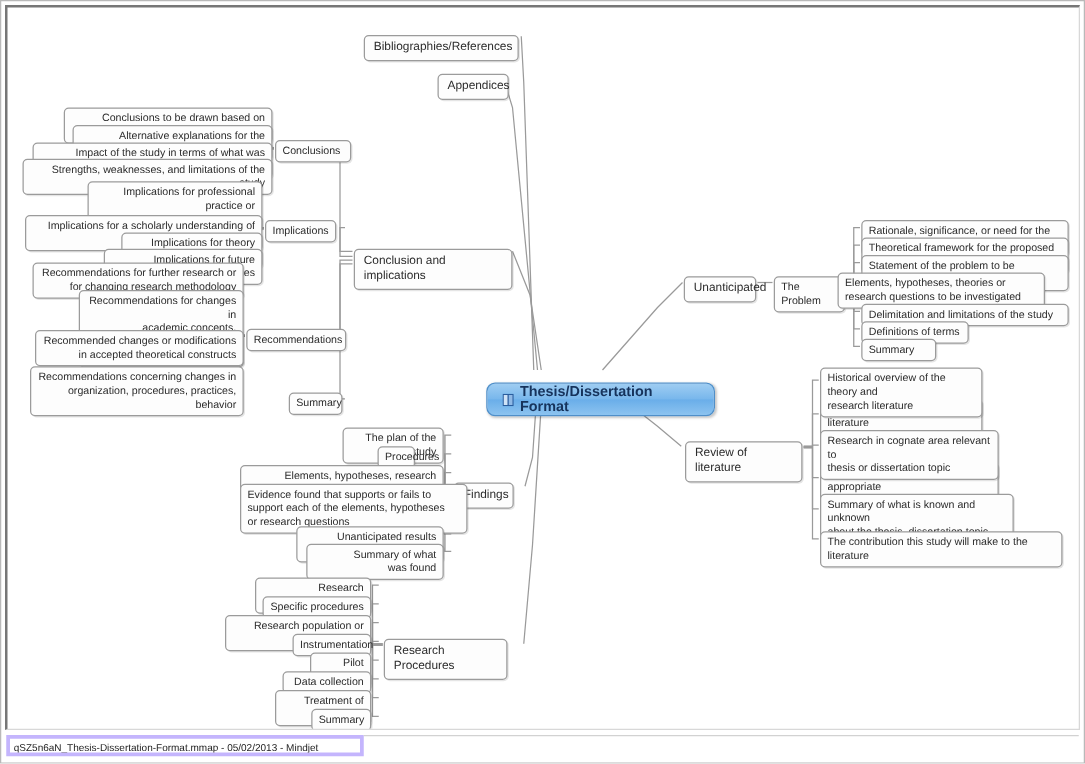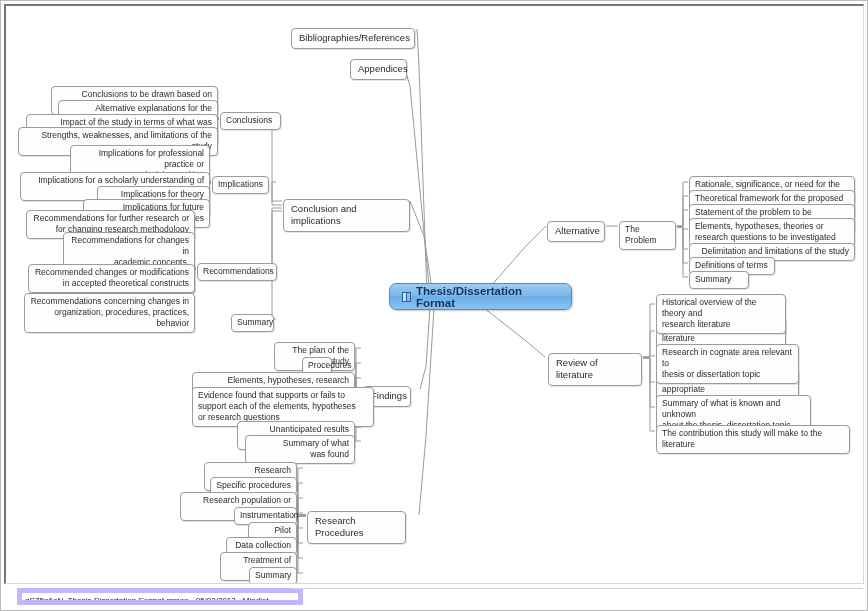--- a/index.html
+++ b/index.html
@@ -98,28 +98,27 @@
   #central .book-icon svg { display: block; }
   
   #statusbar {
     position: absolute;
     left: 5px;
     top: 588px;
     width: 286px;
     height: 17px;
     box-sizing: border-box;
     background: #ffffff;
-    border: 5px solid #c4b5fd;
+    border: 3px solid #c4b5fd;
     font-size: 8px;
     line-height: 15px;
     color: #1c1c1c;
     padding-left: 3px;
     white-space: nowrap;
     overflow: hidden;
-    margin-left: 12px;
   }
   #statusbar-rest {
     position: absolute;
     left: 291px;
     top: 588px;
     width: 572px;
     height: 17px;
     box-sizing: border-box;
     border-top: 1px solid #d2d2d2;
   }
@@ -210,21 +209,21 @@
       <g fill="none" stroke="#9a9a9a" stroke-width="1">
         <path d="M637,351 L644,351 L644,298 L649,298"></path>
         <path d="M637,351 L644,351 L644,325 L649,325"></path>
         <path d="M637,351 L644,351 L644,350 L649,350"></path>
         <path d="M637,352 L644,352 L644,376 L649,376"></path>
         <path d="M637,352 L644,352 L644,401 L649,401"></path>
         <path d="M637,352 L644,352 L644,425 L649,425"></path>
       </g>
     </svg>
 
-    <div id="central" style="left:383px; top:277px; width:183px; height:27px;">
+    <div id="central" style="left:383px; top:300px; width:183px; height:27px;">
       <span class="book-icon">
         <svg width="9" height="10" viewBox="0 0 9 10">
           <rect x="0" y="0" width="9" height="10" fill="#2a5d9e"></rect>
           <rect x="1" y="1" width="3" height="8" fill="#cfe3f7"></rect>
           <rect x="5" y="1" width="3" height="8" fill="#8fb9e6"></rect>
         </svg>
       </span>
       <span>Thesis/Dissertation Format</span>
     </div>
 
@@ -279,30 +278,30 @@
 
     <div class="node leaf-left" style="left:198px; top:456px; width:93px;">Research methodology</div>
     <div class="node leaf-left" style="left:204px; top:471px; width:87px;">Specific procedures</div>
     <div class="node leaf-left" style="left:174px; top:486px; width:117px;">Research population or sample</div>
     <div class="node leaf-left" style="left:228px; top:501px; width:63px;">Instrumentation</div>
     <div class="node leaf-left" style="left:242px; top:516px; width:49px;">Pilot study</div>
     <div class="node leaf-left" style="left:220px; top:531px; width:71px;">Data collection</div>
     <div class="node leaf-left" style="left:214px; top:546px; width:77px;">Treatment of data</div>
     <div class="node leaf-left" style="left:243px; top:561px; width:48px;">Summary</div>
 
-    <div class="node branch lalign" style="left:541px; top:215px; width:58px;">Alternative</div>
+    <div class="node branch lalign" style="left:541px; top:215px; width:58px;">Unanticipated</div>
 
     <div class="node lalign" style="left:613px; top:215px; width:57px;">The Problem</div>
 
     <div class="node lalign" style="left:683px; top:170px; width:166px;">Rationale, significance, or need for the study</div>
     <div class="node lalign" style="left:683px; top:184px; width:166px;">Theoretical framework for the proposed study</div>
     <div class="node lalign" style="left:683px; top:198px; width:166px;">Statement of the problem to be investigated</div>
-    <div class="node lalign" style="left:683px; top:212px; width:166px;">Elements, hypotheses, theories or
+    <div class="node lalign" style="left:664px; top:212px; width:166px;">Elements, hypotheses, theories or
 research questions to be investigated</div>
-    <div class="node lalign" style="left:683px; top:237px; width:166px;text-align:right;">Delimitation and limitations of the study</div>
+    <div class="node lalign" style="left:683px; top:237px; width:166px;">Delimitation and limitations of the study</div>
     <div class="node lalign" style="left:683px; top:251px; width:86px;">Definitions of terms</div>
     <div class="node lalign" style="left:683px; top:265px; width:60px;">Summary</div>
 
     <div class="node branch lalign" style="left:542px; top:347px; width:94px;">Review of literature</div>
 
     <div class="node lalign" style="left:650px; top:313px; width:130px;">The theory and research literature
 specific to the topic</div>
     <div class="node lalign" style="left:650px; top:288px; width:130px;">Historical overview of the theory and
 research literature</div>
     <div class="node lalign" style="left:650px; top:364px; width:143px;">Critique of the validity of appropriate

